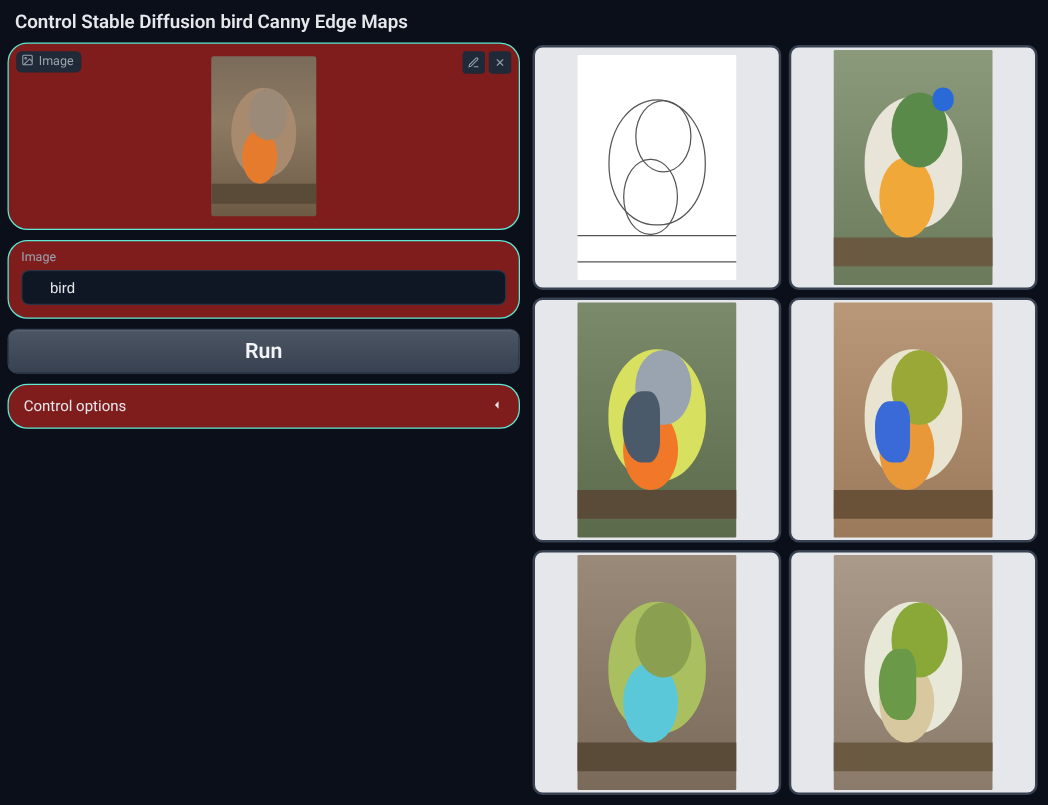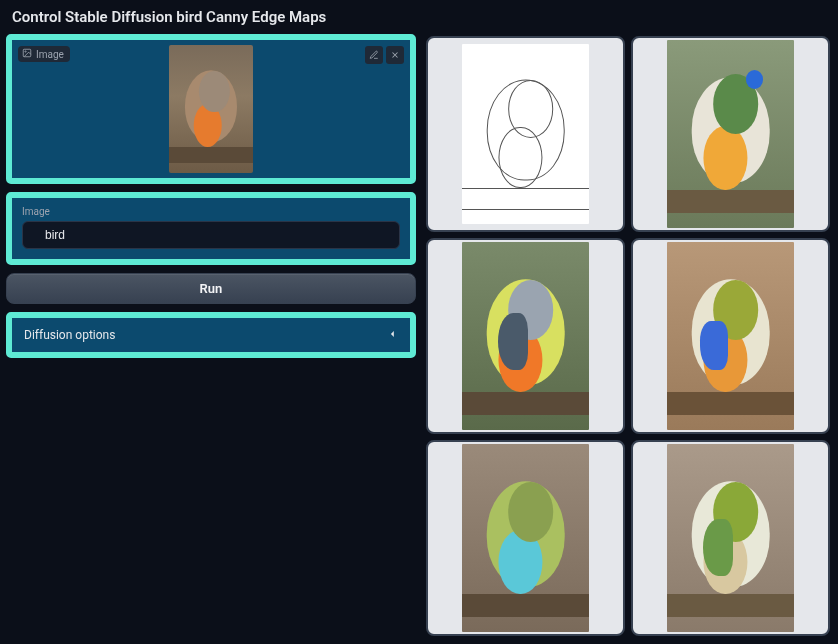--- a/index.html
+++ b/index.html
@@ -31,23 +31,23 @@
     }
     .right {
       flex: 1;
       display: grid;
       grid-template-columns: 1fr 1fr;
       grid-template-rows: 1fr 1fr 1fr;
       gap: 6px;
       padding: 2px;
     }
     .card {
-      background: #0c4a6e;
-      border: 6px solid #5eead4;
-      border-radius: 5px;
+      background: #7f1d1d;
+      border: 1px solid #5eead4;
+      border-radius: 16px;
     }
     .image-card {
       position: relative;
       height: 150px;
       display: flex;
       align-items: center;
       justify-content: center;
     }
     .image-label {
       position: absolute;
@@ -107,21 +107,21 @@
       font-size: 12px;
       outline: none;
     }
     .run-btn {
       background: linear-gradient(to bottom, #4b5563, #374151);
       border: 1px solid #374151;
       border-radius: 8px;
       padding: 7px;
       color: #f3f4f6;
       font-weight: 600;
-      font-size: 13px;
+      font-size: 17px;
       cursor: pointer;
       box-shadow: inset 0 1px rgba(255,255,255,0.08);
       text-align: center;
     }
     .accordion {
       padding: 10px 12px;
       display: flex;
       justify-content: space-between;
       align-items: center;
       cursor: pointer;
@@ -219,21 +219,21 @@
     </div>
 
     <div class="card prompt-card">
       <div class="prompt-label">Image</div>
       <input class="prompt-input" type="text" value="bird" style="">
     </div>
 
     <div class="run-btn">Run</div>
 
     <div class="card accordion">
-      <span>Diffusion options</span>
+      <span>Control options</span>
       <span>
         <svg width="10" height="10" viewBox="0 0 24 24" fill="currentColor">
             <path d="M14 5l-7 7 7 7V5z"></path>
           </svg>
       </span>
     </div>
 
   </div>
 
   <div class="right">

